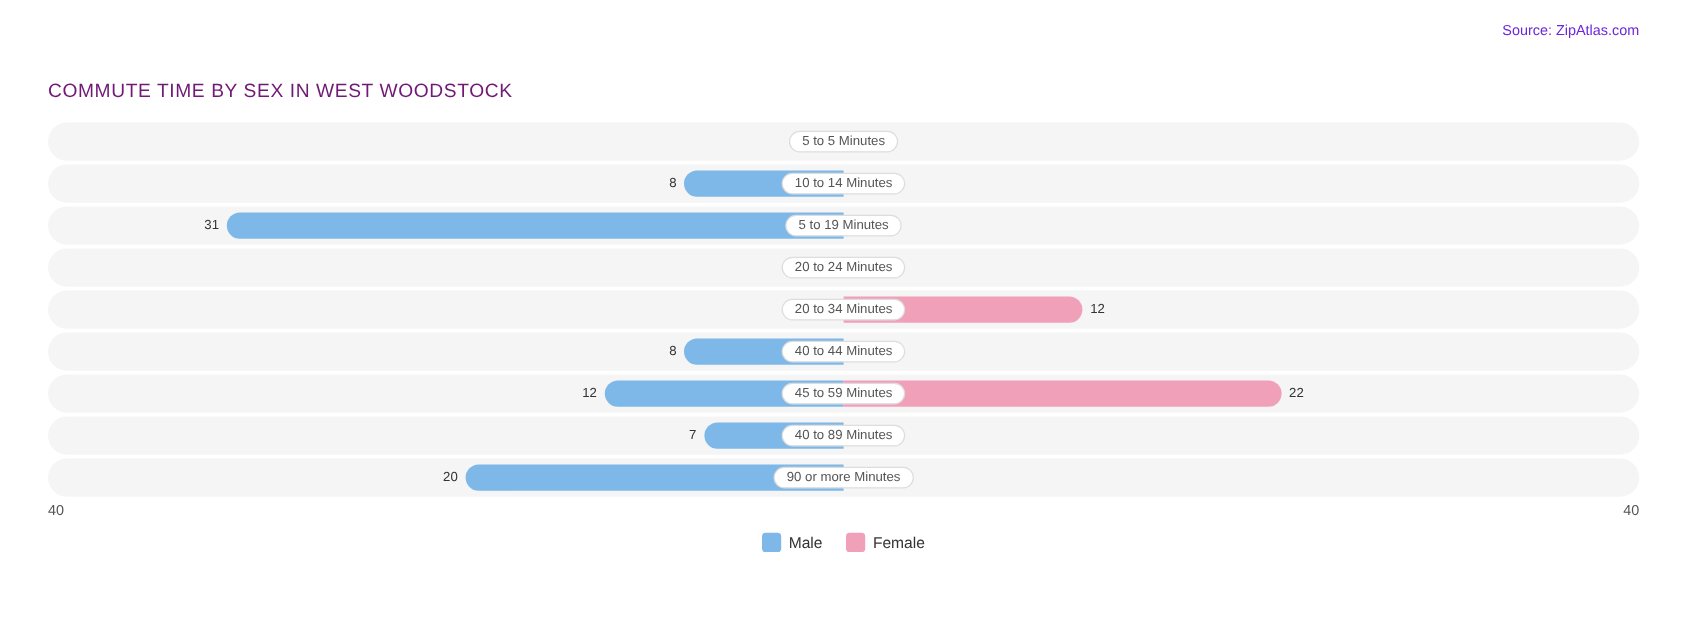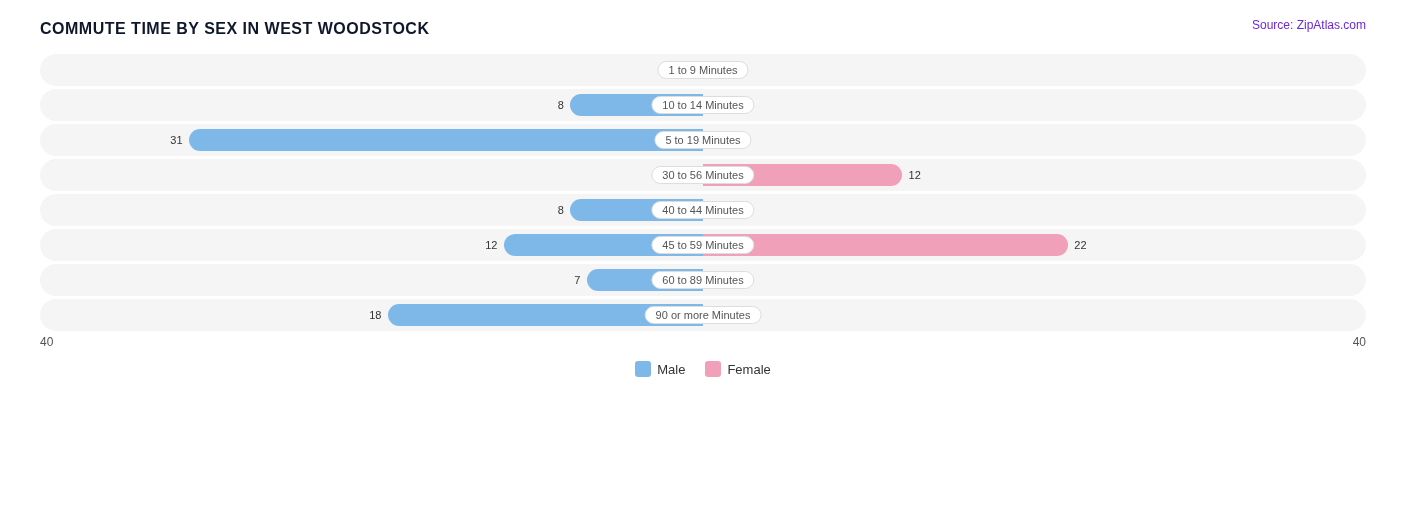--- a/index.html
+++ b/index.html
@@ -12,25 +12,26 @@
       overflow: hidden;
     }
     .chart-container {
       width: 1406px;
       min-height: 522px;
       padding: 20px 40px 50px 40px;
       position: relative;
     }
     .chart-title {
       font-size: 16px;
-      font-weight: bold;
+      font-weight: normal;
       text-transform: uppercase;
-      color: #0f172a;
+      color: #701a75;
       margin-bottom: 16px;
       letter-spacing: 0.5px;
+      margin-top: 48px;
     }
     .source-text {
       position: absolute;
       top: 18px;
       right: 40px;
       font-size: 12px;
       color: #6d28d9;
     }
     .chart-area {
       position: relative;
@@ -123,71 +124,78 @@
 <body>
 
 <div class="chart-container">
   <div class="chart-title">COMMUTE TIME BY SEX IN WEST WOODSTOCK</div>
   <div class="source-text">Source: ZipAtlas.com</div>
 
   <div class="chart-area" id="chart-area">
       <div class="row">
         <div class="bar-male" style="width: 0%; margin-right: 0px;"></div>
         <div class="bar-female" style="width: 0%;"></div>
-        <div class="label-center">1 to 9 Minutes</div>
+        <div class="label-center">5 to 5 Minutes</div>
         <span class="val-male" style="right: 50.5%; top: 50%; transform: translateY(-50%); position: absolute;">0</span>
         <span class="val-female" style="left: 50.5%; top: 50%; transform: translateY(-50%); position: absolute;">0</span>
       </div>
       <div class="row">
         <div class="bar-male" style="width: 10%; margin-right: 0px;"></div>
         <div class="bar-female" style="width: 0%;"></div>
         <div class="label-center">10 to 14 Minutes</div>
         <span class="val-male" style="right: 60.5%; top: 50%; transform: translateY(-50%); position: absolute;">8</span>
         <span class="val-female" style="left: 50.5%; top: 50%; transform: translateY(-50%); position: absolute;">0</span>
       </div>
       <div class="row">
         <div class="bar-male" style="width: 38.75%; margin-right: 0px;"></div>
         <div class="bar-female" style="width: 0%;"></div>
         <div class="label-center">5 to 19 Minutes</div>
         <span class="val-male" style="right: 89.25%; top: 50%; transform: translateY(-50%); position: absolute;">31</span>
         <span class="val-female" style="left: 50.5%; top: 50%; transform: translateY(-50%); position: absolute;">0</span>
       </div>
       <div class="row">
         <div class="bar-male" style="width: 0%; margin-right: 0px;"></div>
+        <div class="bar-female" style="width: 0%;"></div>
+        <div class="label-center">20 to 24 Minutes</div>
+        <span class="val-male" style="right: 50.5%; top: 50%; transform: translateY(-50%); position: absolute;">0</span>
+        <span class="val-female" style="left: 50.5%; top: 50%; transform: translateY(-50%); position: absolute;">0</span>
+      </div>
+      <div class="row">
+        <div class="bar-male" style="width: 0%; margin-right: 0px;"></div>
         <div class="bar-female" style="width: 15%;"></div>
-        <div class="label-center">30 to 56 Minutes</div>
+        <div class="label-center">20 to 34 Minutes</div>
         <span class="val-male" style="right: 50.5%; top: 50%; transform: translateY(-50%); position: absolute;">0</span>
         <span class="val-female" style="left: 65.5%; top: 50%; transform: translateY(-50%); position: absolute;">12</span>
       </div>
       <div class="row">
         <div class="bar-male" style="width: 10%; margin-right: 0px;"></div>
         <div class="bar-female" style="width: 0%;"></div>
         <div class="label-center">40 to 44 Minutes</div>
         <span class="val-male" style="right: 60.5%; top: 50%; transform: translateY(-50%); position: absolute;">8</span>
         <span class="val-female" style="left: 50.5%; top: 50%; transform: translateY(-50%); position: absolute;">0</span>
       </div>
       <div class="row">
         <div class="bar-male" style="width: 15%; margin-right: 0px;"></div>
         <div class="bar-female" style="width: 27.5%;"></div>
         <div class="label-center">45 to 59 Minutes</div>
         <span class="val-male" style="right: 65.5%; top: 50%; transform: translateY(-50%); position: absolute;">12</span>
         <span class="val-female" style="left: 78%; top: 50%; transform: translateY(-50%); position: absolute;">22</span>
       </div>
       <div class="row">
         <div class="bar-male" style="width: 8.75%; margin-right: 0px;"></div>
         <div class="bar-female" style="width: 0%;"></div>
-        <div class="label-center">60 to 89 Minutes</div>
+        <div class="label-center">40 to 89 Minutes</div>
         <span class="val-male" style="right: 59.25%; top: 50%; transform: translateY(-50%); position: absolute;">7</span>
         <span class="val-female" style="left: 50.5%; top: 50%; transform: translateY(-50%); position: absolute;">0</span>
       </div>
       <div class="row">
         <div class="bar-male" style="width: 23.75%; margin-right: 0px;"></div>
         <div class="bar-female" style="width: 0%;"></div>
         <div class="label-center">90 or more Minutes</div>
-        <span class="val-male" style="right: 74.25%; top: 50%; transform: translateY(-50%); position: absolute;">18</span>
+        <span class="val-male" style="right: 74.25%; top: 50%; transform: translateY(-50%); position: absolute;">20</span>
         <span class="val-female" style="left: 50.5%; top: 50%; transform: translateY(-50%); position: absolute;">0</span>
       </div>
     </div>
 
   <div class="axis-labels">
     <span>40</span>
     <span>40</span>
   </div>
 
   <div class="legend">

